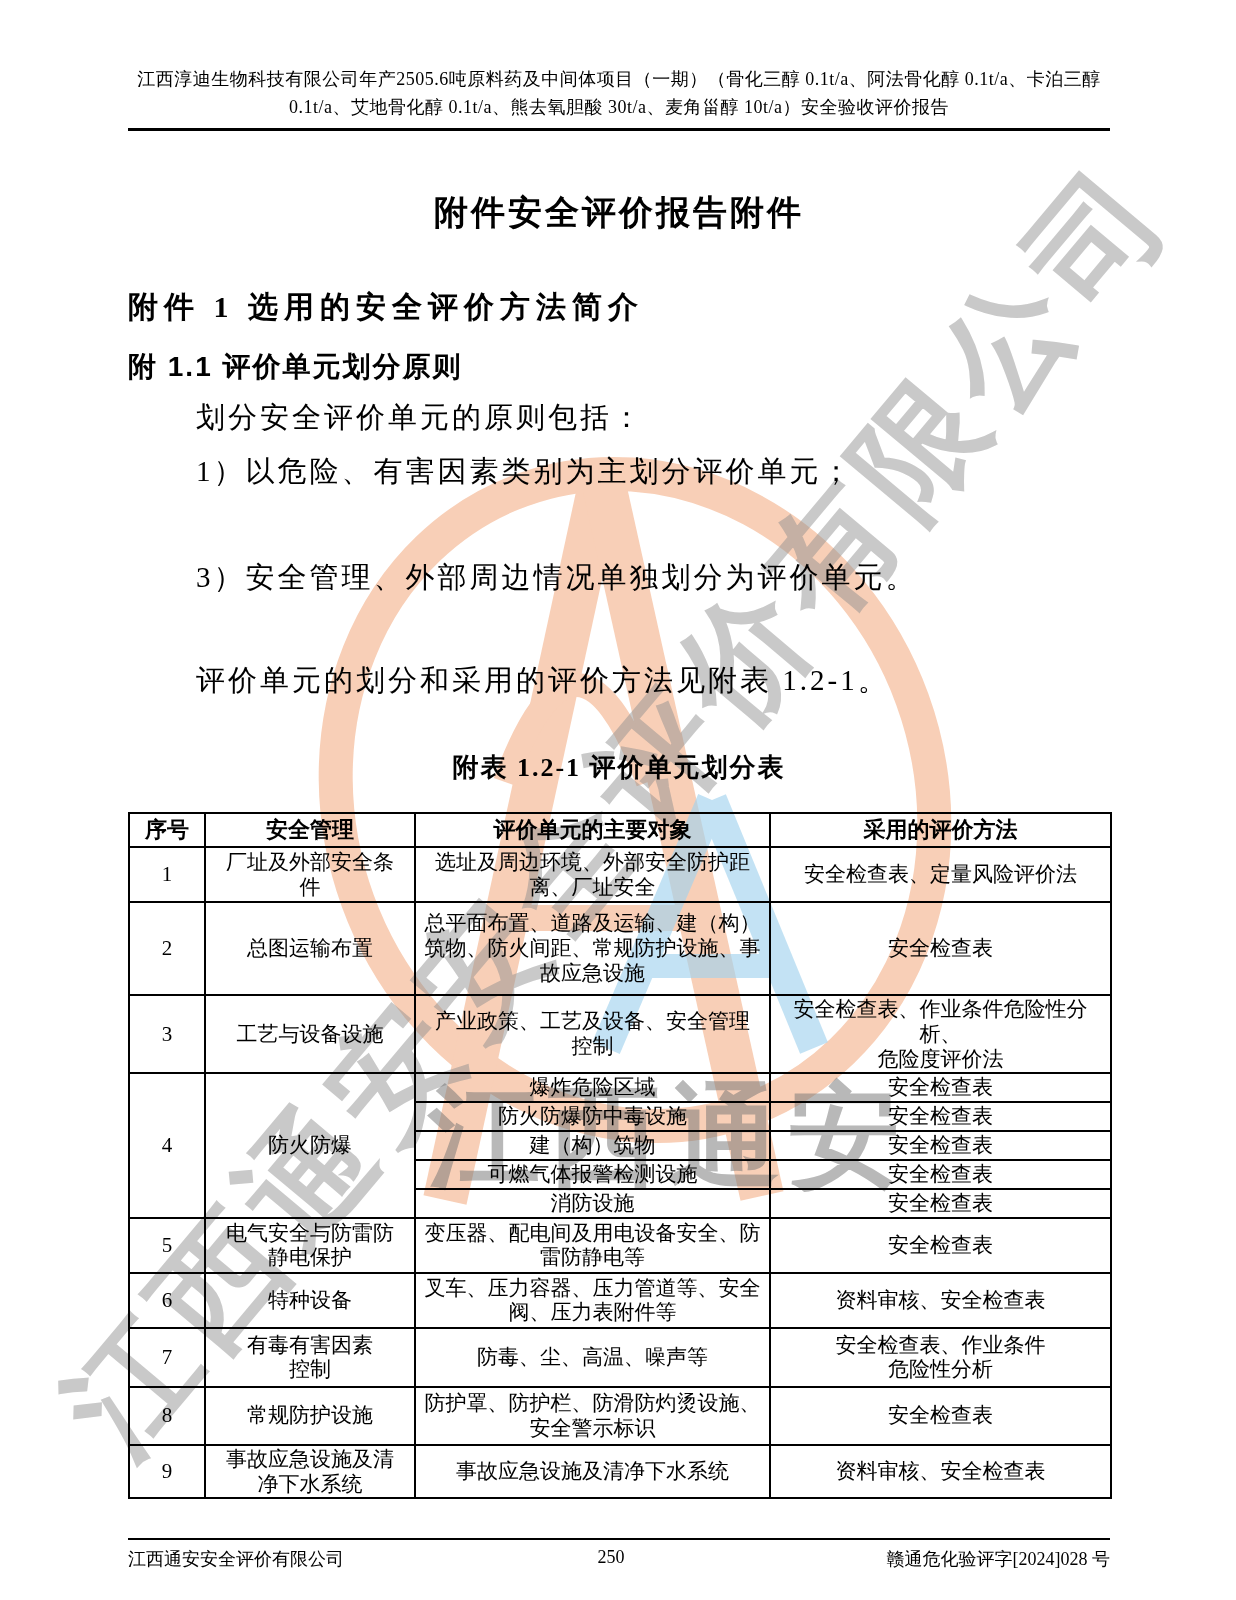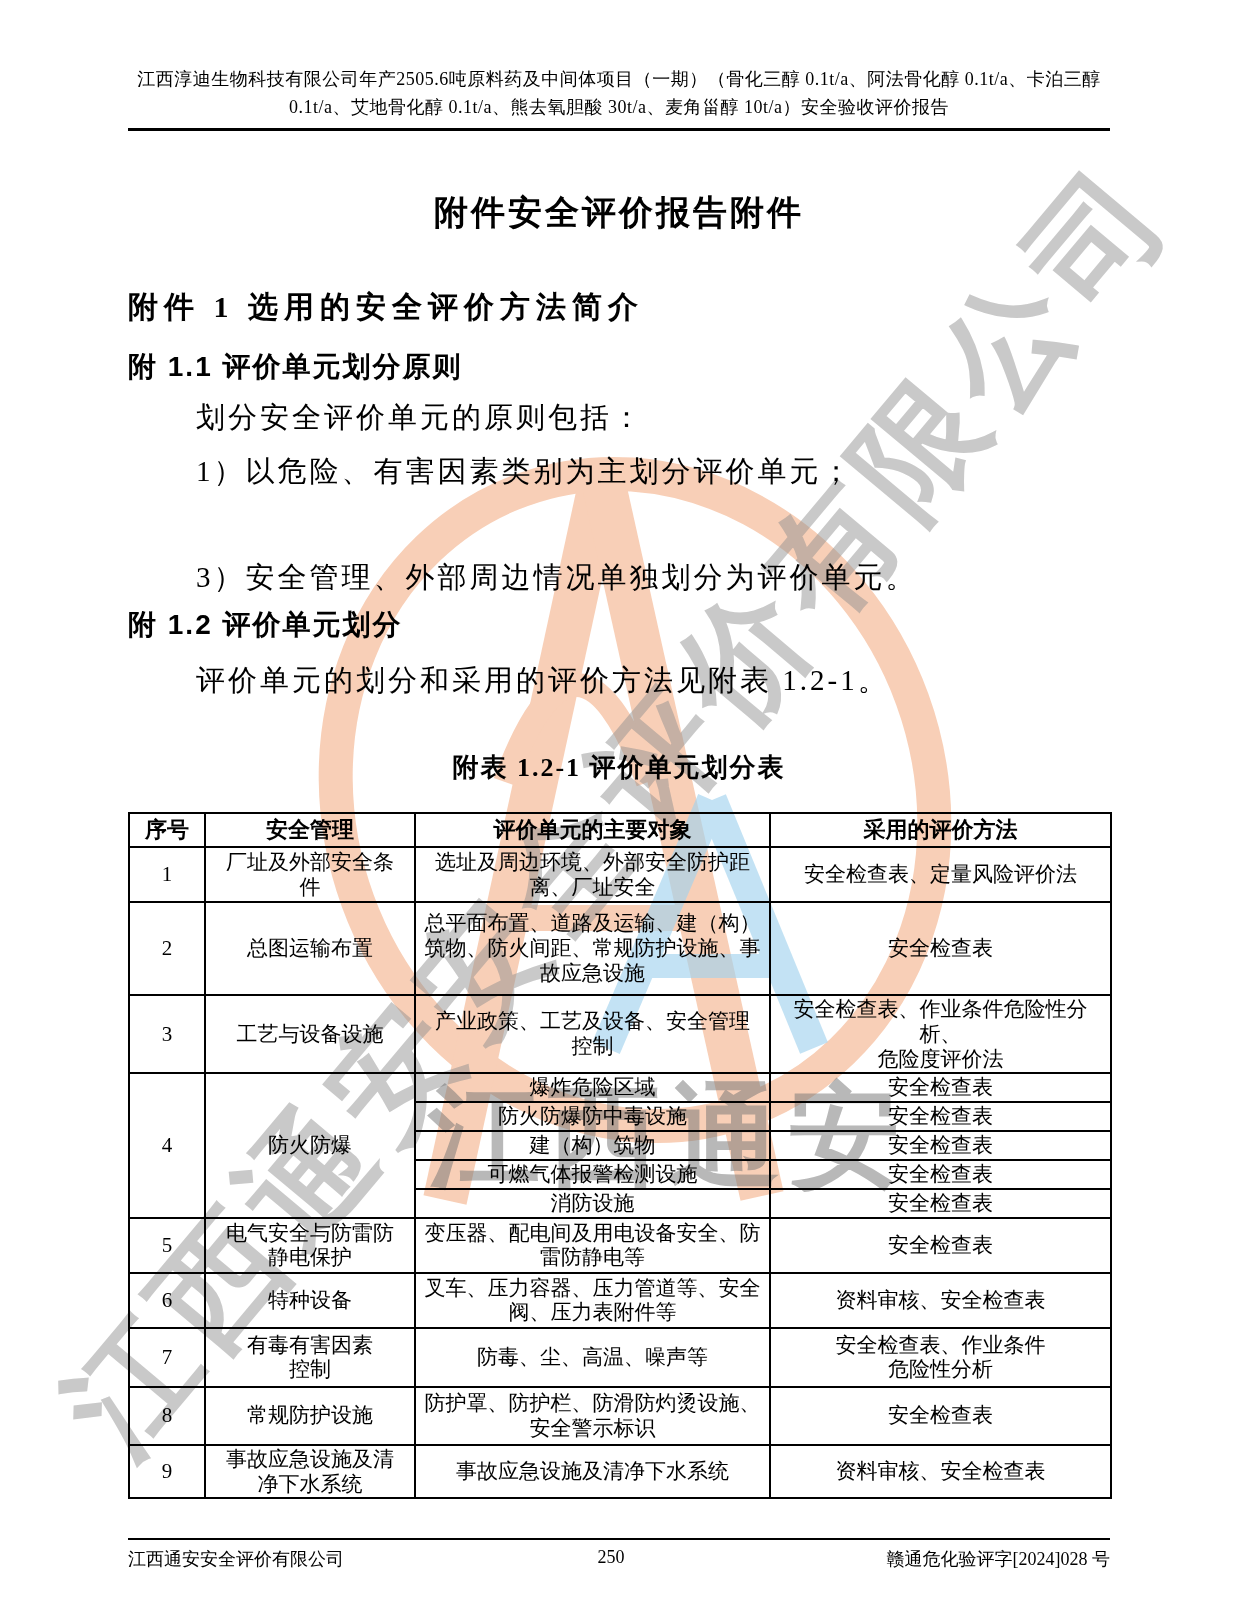--- a/index.html
+++ b/index.html
@@ -115,21 +115,20 @@
   <div class="page-title">附件安全评价报告附件</div>
 
   <div class="h-kai">附件 1 选用的安全评价方法简介</div>
 
   <div class="h-hei h-11">附 1.1 评价单元划分原则</div>
 
   <div class="bodyline p-intro">划分安全评价单元的原则包括：</div>
   <div class="bodyline li-1">1）以危险、有害因素类别为主划分评价单元；</div>
   <div class="bodyline li-3">3）安全管理、外部周边情况单独划分为评价单元。</div>
 
-  <div class="h-hei h-12">附 1.2 评价单元划分</div>
 
   <div class="bodyline p-ref">评价单元的划分和采用的评价方法见附表 1.2-1。</div>
 
   <div class="tbl-caption">附表 1.2-1 评价单元划分表</div>
 
   <table class="unit-table">
     <colgroup>
         <col class="c1">
         <col class="c2">
         <col class="c3">

